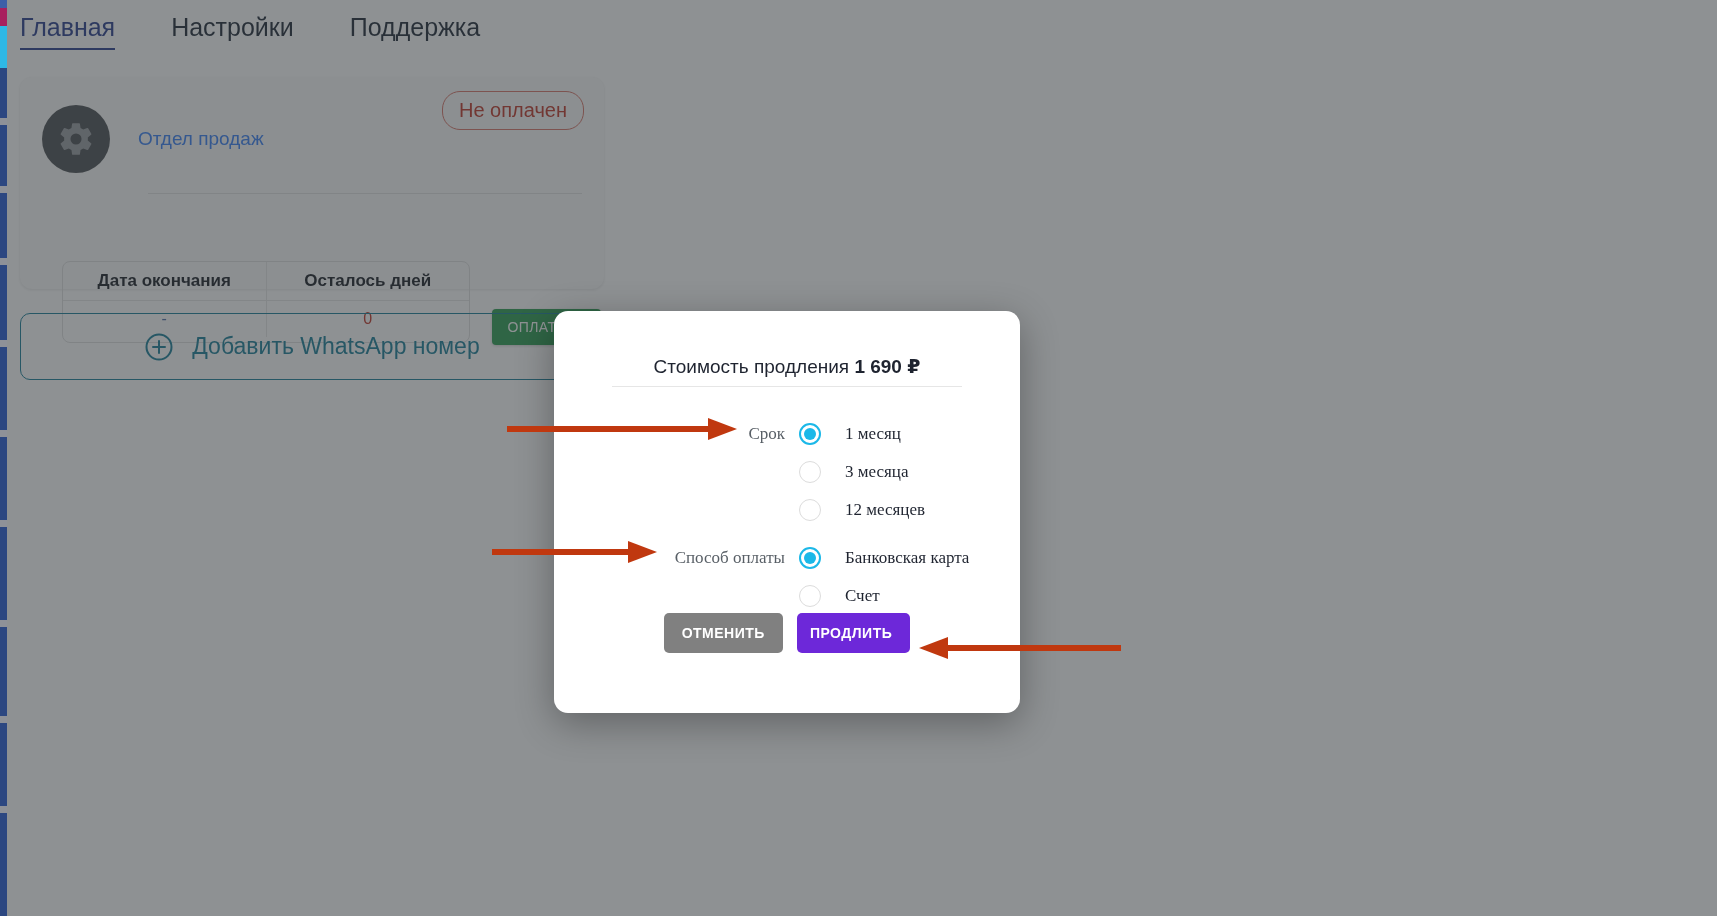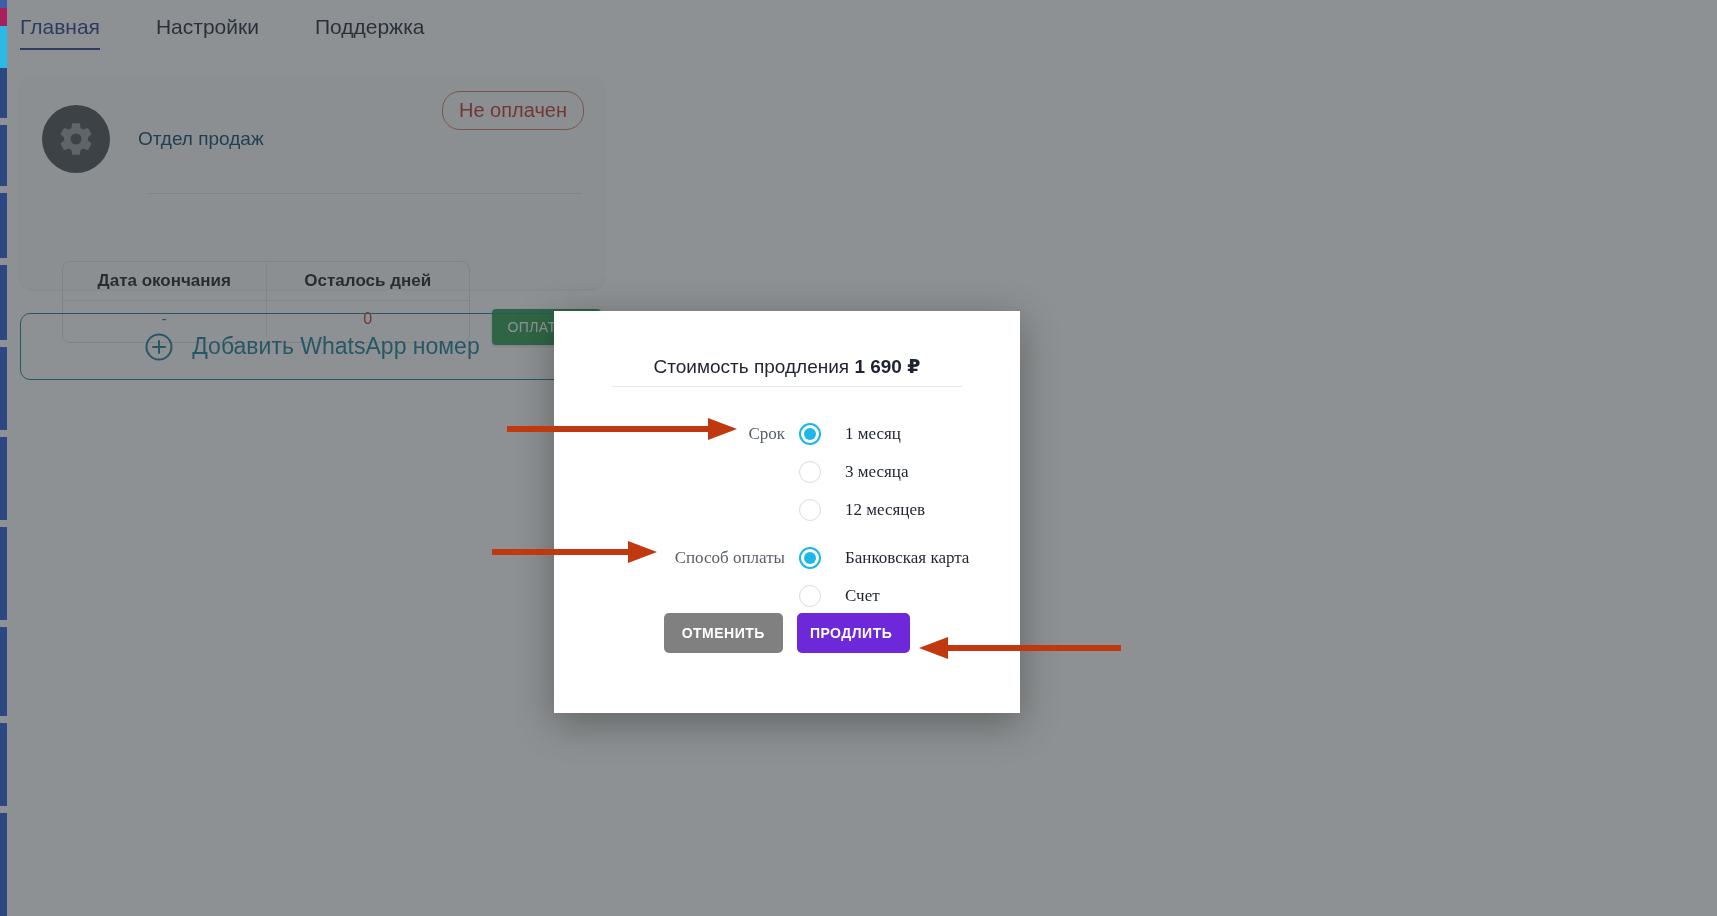--- a/index.html
+++ b/index.html
@@ -41,21 +41,21 @@
 
   
   .tabbar {
     position: absolute;
     left: 20px; top: 14px;
     display: flex;
     align-items: flex-start;
     gap: 0;
   }
   .tab {
-    font-size: 21px;
+    font-size: 25px;
     line-height: 26px;
     color: #1f2937;
     padding: 0 0 8px 0;
     margin-right: 56px;
     cursor: pointer;
     white-space: nowrap;
     background: none; border: none;
     font-family: inherit;
   }
   .tab.active {
@@ -84,21 +84,21 @@
     width: 68px; height: 68px;
     border-radius: 50%;
     background: #4d5054;
     display: flex; align-items: center; justify-content: center;
     flex: 0 0 auto;
   }
   .gear-circle svg { width: 38px; height: 38px; display: block; }
   .sub-title {
     margin-left: 28px;
     font-size: 19px;
-    color: #0c4a6e;
+    color: #3b82f6;
     white-space: nowrap;
   }
   .sub-badge {
     position: absolute;
     right: 20px; top: 14px;
     padding: 7px 16px;
     border: 1px solid #d9766a;
     border-radius: 18px;
     color: #c0392b;
     font-size: 20px;
@@ -177,21 +177,21 @@
     background: rgba(49,55,58,.55);
     z-index: 20;
   }
 
   
   .modal {
     position: absolute;
     left: 554px; top: 311px;
     width: 466px; height: 402px;
     background: #ffffff;
-    border-radius: 0;
+    border-radius: 14px;
     z-index: 30;
     box-shadow: 0 10px 38px rgba(0,0,0,.32);
   }
   .modal-title {
     position: absolute;
     left: 0; right: 0; top: 44px;
     text-align: center;
     font-size: 19px;
     color: #1f2430;
     white-space: nowrap;

